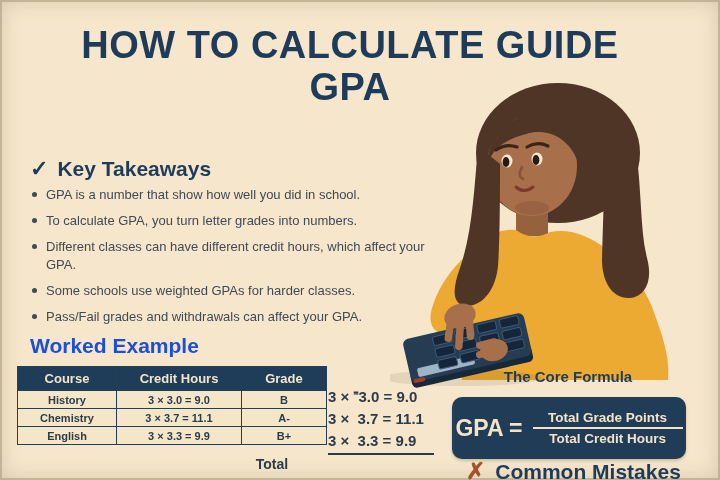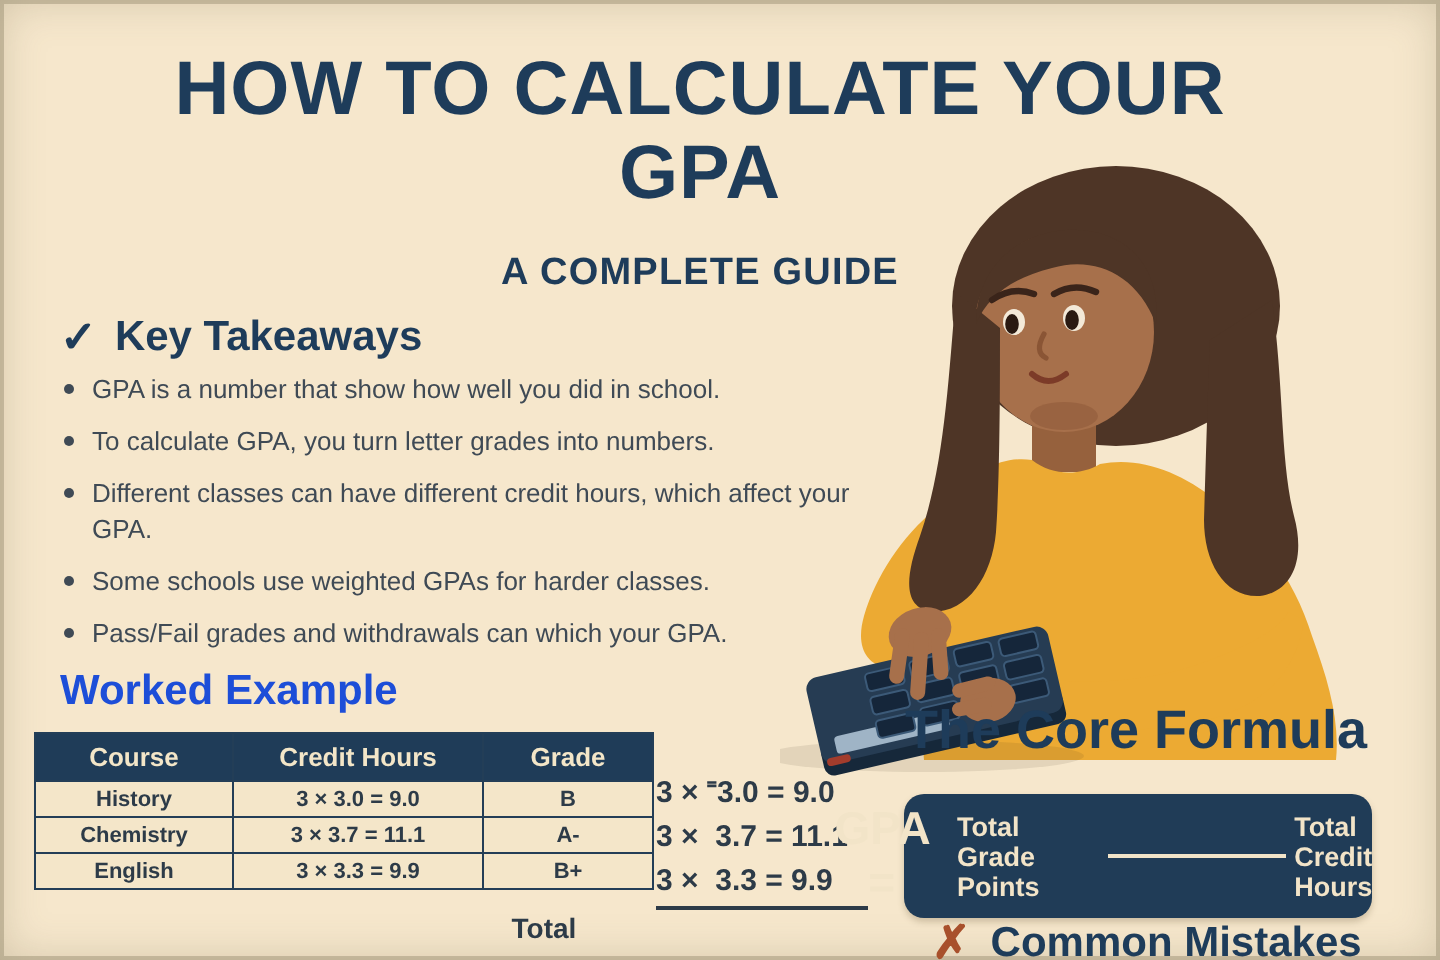--- a/index.html
+++ b/index.html
@@ -34,27 +34,27 @@
     padding:2.5px 6px;border:1.6px solid #233e57;}
   #gpa-table .c-course{width:86px;} #gpa-table .c-hours{width:112px;} #gpa-table .c-grade{width:72px;margin-top:23px;}
   #total-label{top:456px;left:232px;width:80px;text-align:center;
     font-size:14px;font-weight:700;color:#2d3b48;}
   
   #side-calc{top:386px;left:328px;width:106px;color:#2d3b48;font-weight:700;font-size:15px;}
   #side-calc .ln{white-space:pre;line-height:22px;}
   #side-calc .ln.sum{border-bottom:2px solid #2d3b48;padding-bottom:1px;}
   #side-calc .total{text-align:center;font-size:16px;line-height:24px;}
   
-  #cf-head{top:350px;left:448px;width:240px;text-align:center;
-    font-size:27px;font-weight:800;color:#1e3c5a;}
+  #cf-head{top:368px;left:448px;width:240px;text-align:center;
+    font-size:15px;font-weight:800;color:#1e3c5a;}
   #formula-box{top:397px;left:452px;width:234px;height:62px;background:#203c57;
     border-radius:10px;display:flex;align-items:center;justify-content:center;gap:10px;
     box-shadow:0 2px 3px rgba(90,75,45,.25);}
   #formula-box .lhs{color:#f2e4c8;font-weight:700;font-size:23px;text-align:center;}
-  #formula-box .frac{display:flex;flex-direction:row;align-items:center;}
+  #formula-box .frac{display:flex;flex-direction:column;align-items:center;}
   #formula-box .frac .num,#formula-box .frac .den{color:#f2e4c8;font-weight:700;font-size:13.5px;padding:2px 4px;}
   #formula-box .frac .bar{width:150px;height:2px;background:#f2e4c8;}
   
   #cm-head{top:458px;left:466px;display:flex;align-items:center;gap:10px;}
   #cm-head .x{color:#a8502c;font-size:23px;font-weight:800;}
   #cm-head .t{color:#1e3c5a;font-size:21px;font-weight:800;}
   
   #illu{left:390px;top:78px;width:330px;height:312px;pointer-events:none;}
 </style>
 </head>
@@ -133,34 +133,33 @@
       <rect x="76" y="236" width="7.5" height="26" rx="3.7" transform="rotate(-4 80 248)"></rect>
     </g>
 
     <g fill="#a7704b">
       <ellipse cx="104" cy="272" rx="14" ry="11" transform="rotate(-12 104 272)"></ellipse>
       <rect x="86" y="262" width="22" height="7" rx="3.5" transform="rotate(-14 97 266)"></rect>
       <rect x="86" y="272" width="20" height="7" rx="3.5" transform="rotate(-10 96 276)"></rect>
     </g>
   </svg>
 
-  <div id="title1" class="abs title-line">HOW TO CALCULATE YOUR</div>
+  <div id="title1" class="abs title-line">HOW TO CALCULATE GUIDE</div>
   <div id="title2" class="abs title-line">GPA</div>
-  <div id="subtitle" class="abs">A COMPLETE GUIDE</div>
 
   <div id="kt-head" class="abs">
     <span class="chk">✓</span>
     <span>Key Takeaways</span>
   </div>
   <ul id="kt-list" class="abs">
     <li>GPA is a number that show how well you did in school.</li>
     <li>To calculate GPA, you turn letter grades into numbers.</li>
     <li>Different classes can have different credit hours, which affect your GPA.</li>
     <li>Some schools use weighted GPAs for harder classes.</li>
-    <li>Pass/Fail grades and withdrawals can which your GPA.</li>
+    <li>Pass/Fail grades and withdrawals can affect your GPA.</li>
   </ul>
 
   <div id="we-head" class="abs">Worked Example</div>
   <table id="gpa-table" class="abs">
     <thead>
       <tr>
         <th class="c-course">Course</th>
         <th class="c-hours">Credit Hours</th>
         <th class="c-grade">Grade</th>
       </tr>

